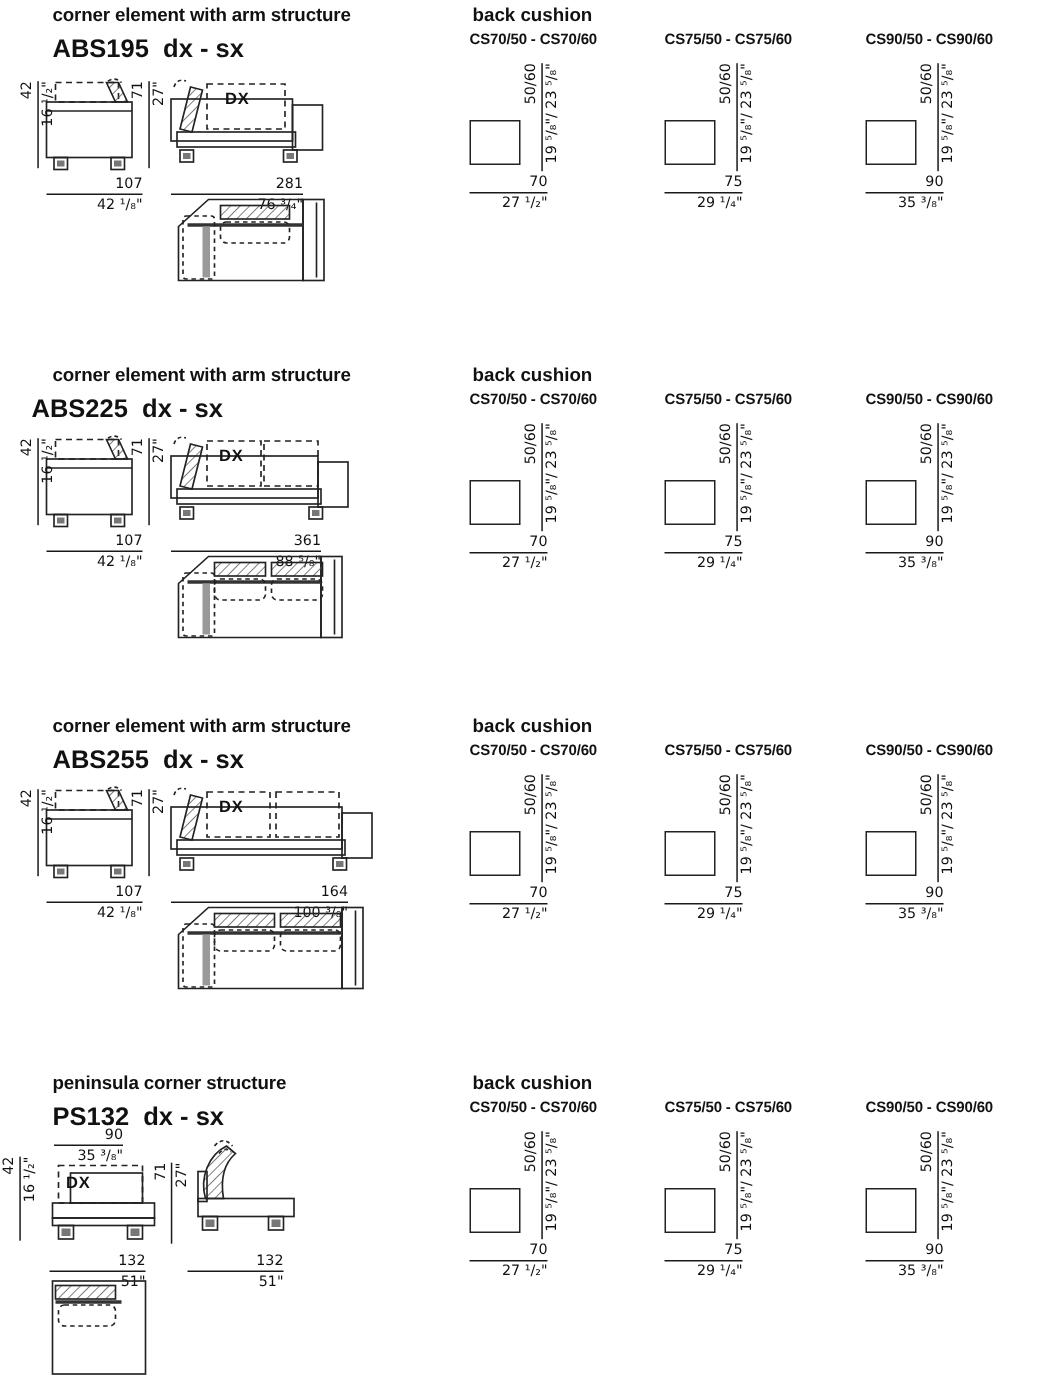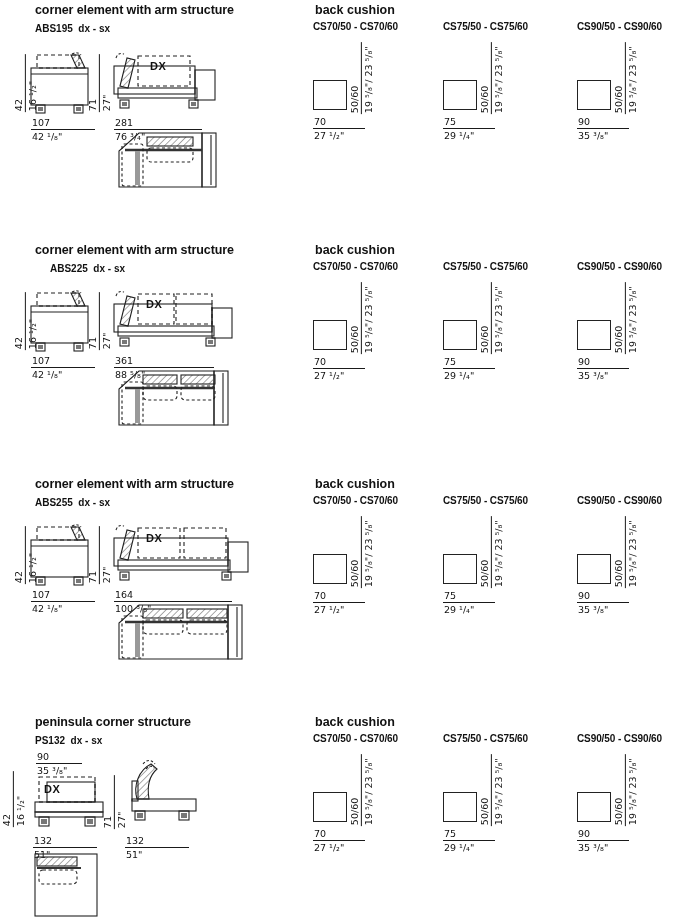--- a/index.html
+++ b/index.html
@@ -1,22 +1,22 @@
 <!DOCTYPE html>
 <html><head>
 <meta charset="utf-8">
 <style>
   * { margin:0; padding:0; box-sizing:border-box; }
   html,body { background:#fff; }
   .page { position:relative; width:691px; height:923px; background:#fff; overflow:hidden;
           font-family:"Liberation Sans", sans-serif; color:#111; }
   .abs { position:absolute; }
-  .row { position:absolute; left:0; width:559px; }
+  .row { position:absolute; left:0; width:559px;text-align:right; }
   .sec-title { font-size:12.5px; font-weight:bold; letter-spacing:-0.1px; white-space:nowrap; }
-  .model { font-size:10px; font-weight:bold; white-space:pre; }
+  .model { font-size:17px; font-weight:bold; white-space:pre; }
   .bc-title { font-size:12.5px; font-weight:bold; }
   .cs-label { font-size:10px; font-weight:bold; white-space:nowrap; letter-spacing:-0.1px; }
   .dx { font-size:11px; font-weight:bold; letter-spacing:0.5px; }
   .dim { font-family:"DejaVu Sans", sans-serif; font-size:9.5px; line-height:1.25; color:#111; }
   .dim .cm { display:block; border-bottom:1.1px solid #1a1a1a; padding:0 0 0.5px 1px; white-space:nowrap; }
   .dim .in { display:block; padding:1px 0 0 1px; white-space:nowrap; }
   .vdim { position:absolute; width:26px; }
   .vdim .dim { position:absolute; left:50%; top:50%; transform:rotate(-90deg); }
   .bc-square { position:absolute; width:34px; height:30px; border:1.3px solid #222; background:#fff; }
   .bc-col { position:absolute; width:125px; height:150px; }
@@ -144,21 +144,21 @@
         <div class="abs dim" style="left:0;top:116px;width:52px">
           <span class="cm">90</span>
           <span class="in">35 ³/₈"</span>
         </div>
       </div>
     </div>
   </div>
 
   <div class="row" style="top:234px;height:234px">
     <div class="abs sec-title" style="left:35px;top:9px">corner element with arm structure</div>
-    <div class="abs model" style="left:50px;top:29px">ABS225  dx - sx</div>
+    <div class="abs model" style="left:21px;top:29px">ABS225  dx - sx</div>
 
     <svg class="abs" style="left:28px;top:56px" width="64" height="64" viewBox="0 0 64 64">
       <g fill="none" stroke="#222" stroke-width="1.1">
         <rect x="9" y="3" width="42" height="13" stroke-dasharray="4 3"></rect>
         <path d="M 44,2 Q 49,-1 53,3" stroke-dasharray="2.5 2"></path>
         <polygon points="43,3 51,3 57,16 49,16" fill="url(#hatch)"></polygon>
         <rect x="3" y="16" width="57" height="37"></rect>
         <line x1="3" y1="22" x2="60" y2="22"></line>
         <rect x="8" y="53" width="9" height="8"></rect>
           <rect x="10" y="55" width="5" height="4" fill="#777" stroke="none"></rect>

